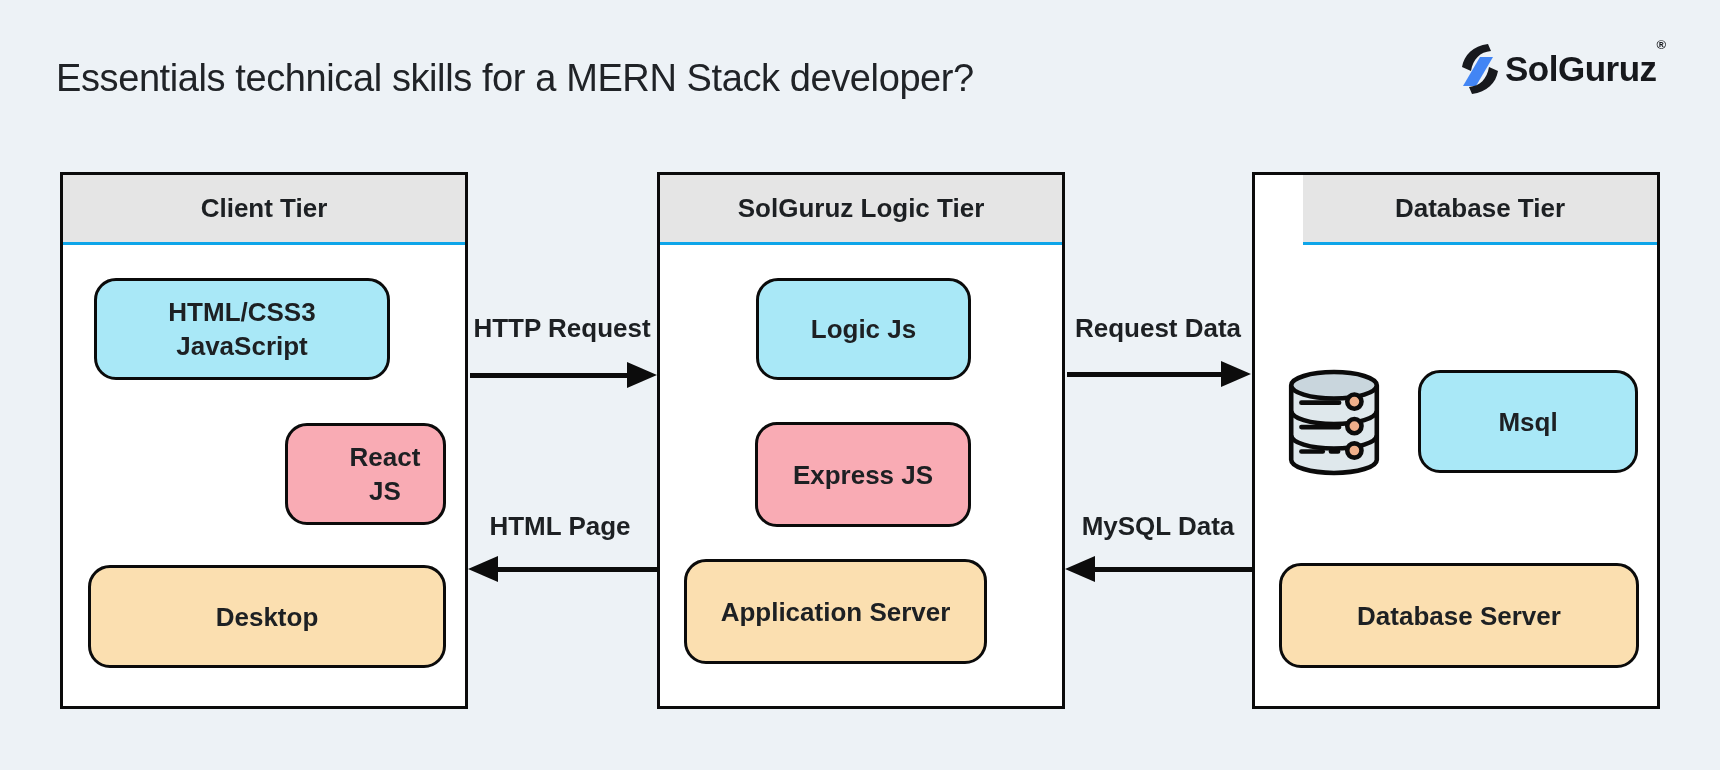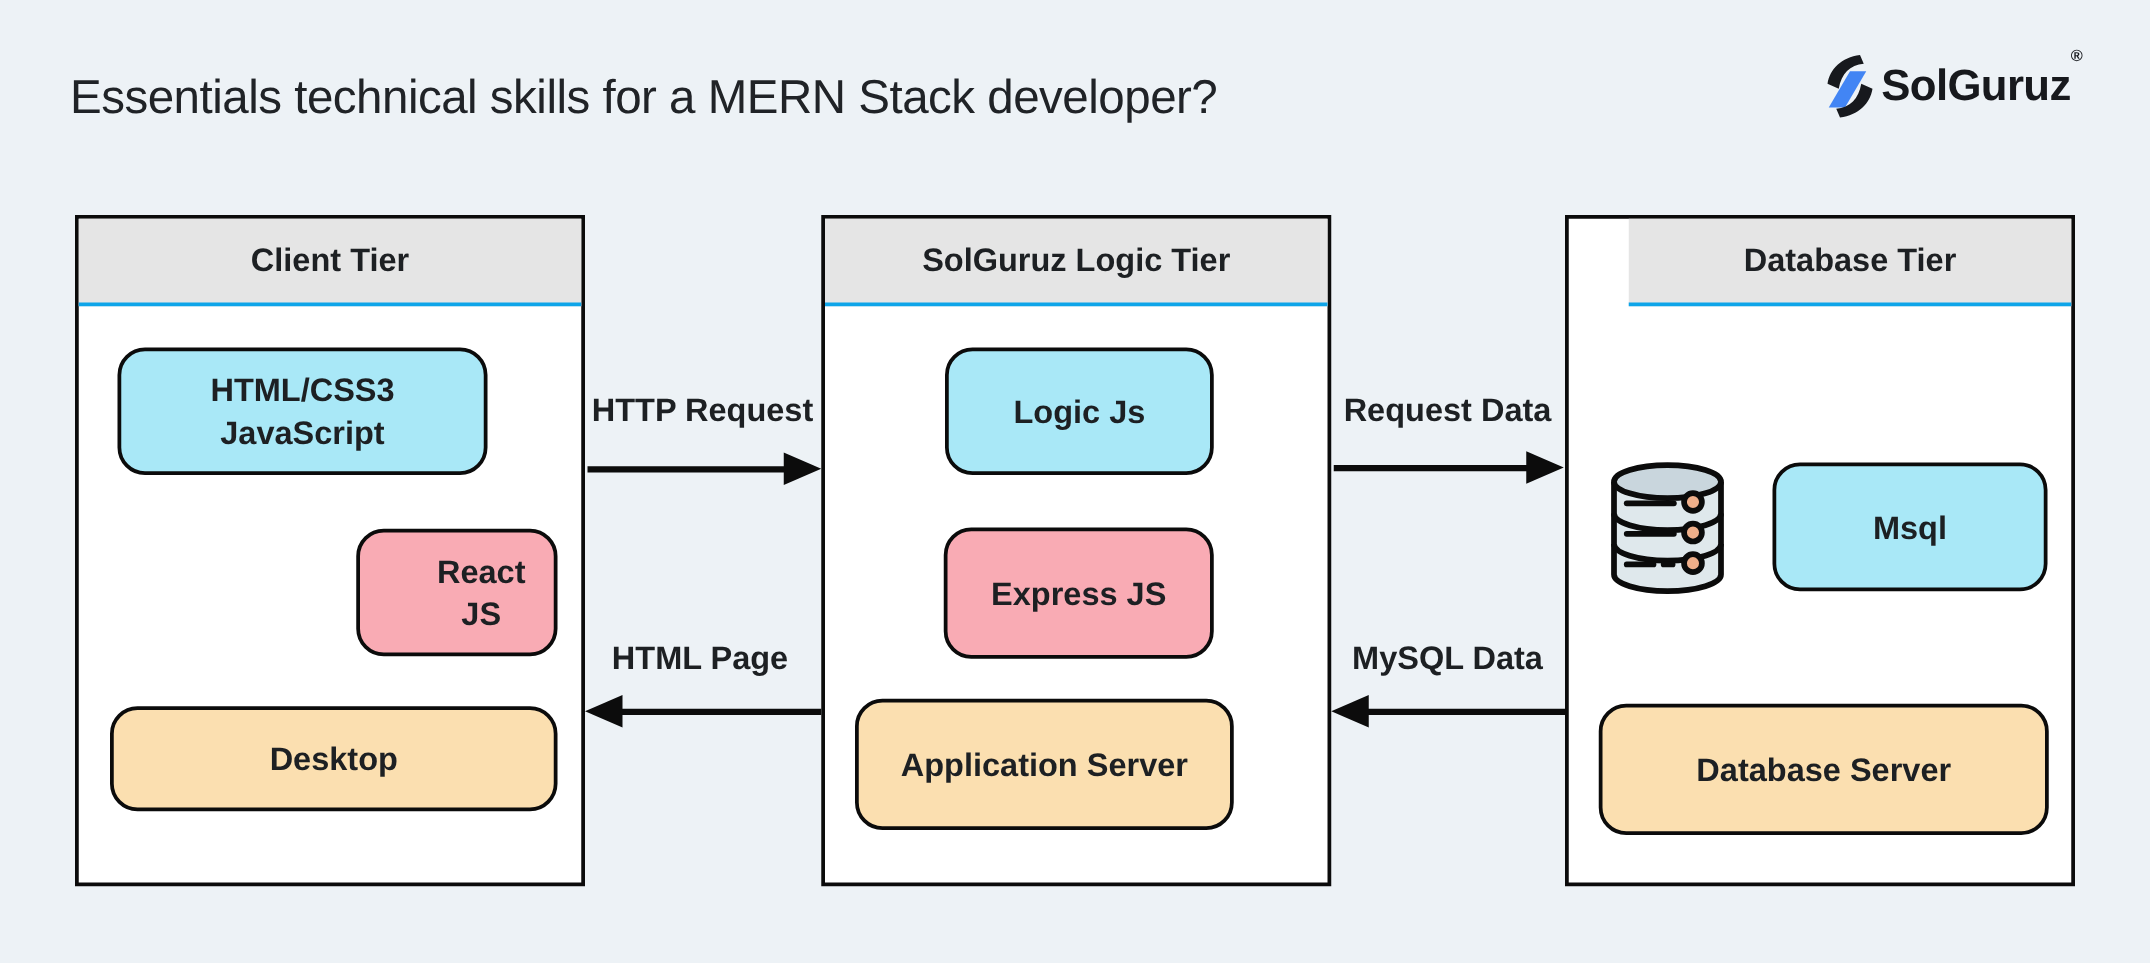--- a/index.html
+++ b/index.html
@@ -47,21 +47,21 @@
     font-size: 26px; font-weight: 600; line-height: 34px; text-align: center; color: #1d2023;
   }
   .c-cyan   { background: #a9e8f7; }
   .c-pink   { background: #f9abb4; }
   .c-orange { background: #fbdfb0; }
 
   
   .n-htmlcss  { left: 11px;  top: 103px; width: 296px; height: 102px; margin-left: 20px; }
   .n-chrome   { left: 25px;  top: 248px; width: 162px; height: 102px; }
   .n-react    { left: 222px; top: 248px; width: 161px; height: 102px; padding-left: 39px; }
-  .n-desktop  { left: 25px;  top: 390px; width: 358px; height: 84px; }
+  .n-desktop  { left: 25px;  top: 390px; width: 358px; height: 103px; }
   
   .n-node     { left: 96px;  top: 103px; width: 215px; height: 102px; }
   .n-express  { left: 95px;  top: 247px; width: 216px; height: 105px; }
   .n-appsrv   { left: 24px;  top: 384px; width: 303px; height: 105px; }
   
   .n-dbicon   { left: 29px;  top: 194px; width: 100px; height: 107px; border: none; background: transparent; }
   .n-dbicon svg { width: 100px; height: 107px; display: block; }
   .n-msql     { left: 163px; top: 195px; width: 220px; height: 103px; }
   .n-dbsrv    { left: 24px;  top: 388px; width: 360px; height: 105px; }
 

